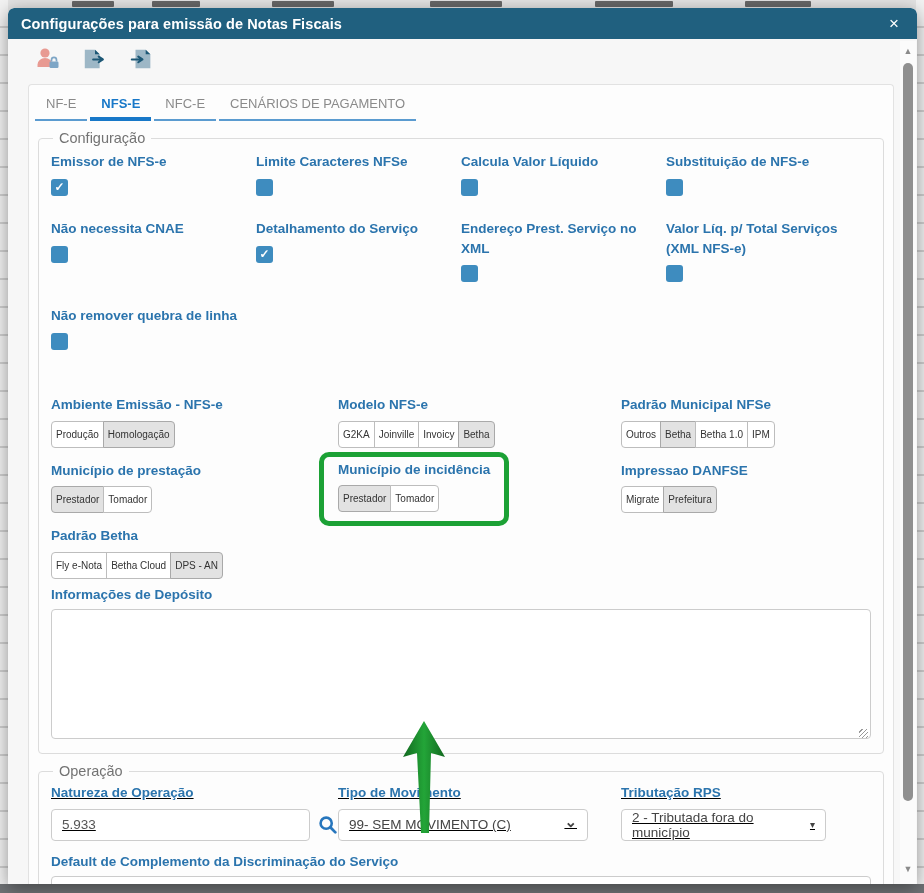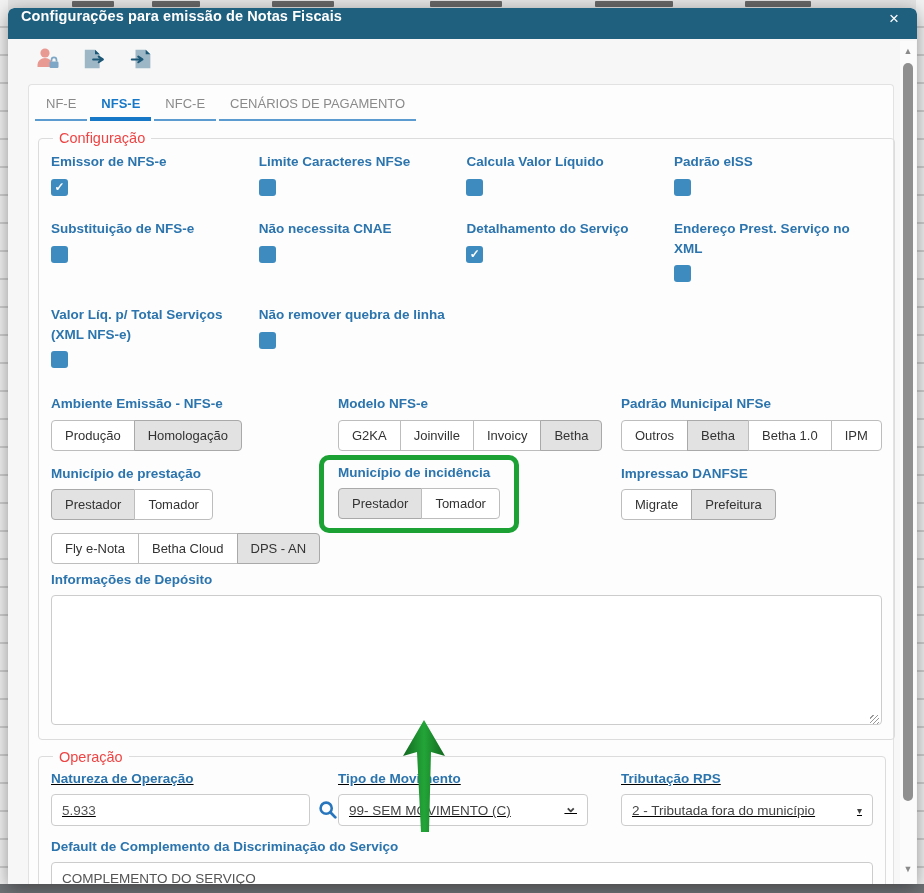--- a/index.html
+++ b/index.html
@@ -11,57 +11,57 @@
   }
   
   .bg-frag { position:absolute; top:1px; height:6px; background:#474747; opacity:.8; border-radius:1px; }
   .bg-side { position:absolute; top:0; bottom:0; width:8px;
     background:repeating-linear-gradient(#f2f2f2 0 26px, #cfcfcf 26px 28px); }
   .bg-bottom { position:absolute; left:0; top:884px; width:100%; height:9px; background:#6f7275; }
 
   
   .modal { position:absolute; left:8px; top:8px; width:909px; height:876px;
     background:#f7f7f7; border-radius:6px 6px 0 0; box-shadow:0 4px 18px rgba(0,0,0,.4); overflow:hidden; }
-  .titlebar { height:31px; background:#20607f; display:flex; padding:0 13px;
+  .titlebar { height:31px; background:#20607f; display:flex; align-items:center; padding:0 13px;
     border-radius:6px 6px 0 0; }
   .titlebar .title { color:#fff; font-size:14.5px; font-weight:700; letter-spacing:.1px; }
   .close-btn { margin-left:auto; color:#fff; font-size:17px; line-height:1; cursor:pointer; padding:2px 5px; }
 
   .toolbar { height:40px; display:flex; align-items:center; gap:21px; padding-left:27px; }
   .tool-icon { width:26px; height:26px; display:flex; align-items:center; justify-content:center; cursor:pointer; }
 
   .panel { position:absolute; top:76px; left:20px; right:23px; bottom:0;
     background:#fdfdfd; border:1px solid #e2e2e2; border-bottom:none; border-radius:4px 4px 0 0; }
 
   
   .tabs { display:flex; padding:6px 6px 0 6px; }
   .tab { padding:5px 11px 6px; font-size:13px; color:#8a8a8a; cursor:pointer;
     border-bottom:2px solid #5b9bd0; margin-right:3px; white-space:nowrap; }
   .tab.active { color:#1878c8; font-weight:700; border-bottom:4px solid #1878c8; }
 
   
   fieldset { border:1px solid #dcdcdc; border-radius:4px; margin:9px 9px 0 9px; padding:2px 8px 10px 8px; }
-  legend { font-size:14.5px; color:#ef4444; padding:0 6px; margin-left:6px;margin-top:46px; }
+  legend { font-size:14.5px; color:#737373; padding:0 6px; margin-left:6px;margin-top:46px; }
 
   .field-label { color:#2b74ad; font-weight:600; font-size:13.5px; line-height:1.45; }
 
   
   .cb-grid { display:grid; grid-template-columns:repeat(4,1fr); padding:4px 4px 0 4px; }
   .cb-cell { margin-bottom:23px; min-height:44px; }
   .cb-cell.tall { min-height:64px; }
   .checkbox { width:17px; height:17px; background:#3e8cbf; border-radius:3px; margin-top:7px;
     display:flex; align-items:center; justify-content:center; cursor:pointer; }
   .checkbox.checked::after { content:"✓"; color:#fff; font-size:12px; font-weight:700; line-height:1; }
 
   
   .groups { position:relative; padding:2px 4px 0 4px; }
   .group-row { display:grid; grid-template-columns:287px 283px 1fr; align-items:start; margin-bottom:13px; }
   .group .field-label { display:block; margin-bottom:6px; }
   .btn-group { display:inline-flex; }
-  .btn { padding:7px 13px; font-size:13px; color:#333; background:#fff; border:1px solid #bdbdbd;
+  .btn { padding:7px 4px; font-size:10px; color:#333; background:#fff; border:1px solid #bdbdbd;
     margin-left:-1px; cursor:pointer; white-space:nowrap;text-align:right; }
   .btn:first-child { border-radius:4px 0 0 4px; margin-left:0; }
   .btn:last-child { border-radius:0 4px 4px 0; }
   .btn.selected { background:#e2e2e2; border-color:#a9a9a9; }
 
   .green-wrap { display:inline-block; border:5px solid #1ca135; border-radius:10px;
     padding:3px 14px 9px 14px; margin:-9px 0 -14px -19px; }
   .annot-arrow { position:absolute; left:355px; top:328px; width:44px; height:112px; pointer-events:none; z-index:5; }
 
   
@@ -73,21 +73,21 @@
   .resize-corner { position:relative; }
   .resize-corner::after { content:""; position:absolute; right:3px; bottom:5px; width:9px; height:9px;
     background:repeating-linear-gradient(135deg, transparent 0 2px, #999 2px 3px); pointer-events:none; }
 
   .fields-row { display:grid; grid-template-columns:287px 283px 1fr; padding:2px 4px 0 4px; align-items:start;text-decoration:underline; }
   .input-wrap { display:flex; align-items:center; gap:8px; margin-top:6px; }
   .text-input { width:260px; height:32px; border:1px solid #ccc; border-radius:4px; padding:0 10px;
     font-family:"Liberation Sans", sans-serif; font-size:13.5px; color:#555; outline:none; }
   .select-box { width:250px; height:32px; border:1px solid #ccc; border-radius:4px; margin-top:6px;
     display:flex; align-items:center; padding:0 10px; font-size:13.5px; color:#444; cursor:pointer; background:#fff; }
-  .select-box.rps { width:252px;justify-content:flex-end; }
+  .select-box.rps { width:205px;justify-content:flex-end; }
   .select-box .caret { margin-left:auto; color:#444; }
   .caret-chevron { font-size:15px; font-weight:700; margin-top:-6px; }
   .caret-small { font-size:10px; }
 
   
   .scrollbar { position:absolute; top:33px; right:1px; bottom:0; width:16px; background:#fbfbfb; z-index:6; }
   .scroll-thumb { position:absolute; left:3px; top:22px; width:10px; height:738px; background:#909090; border-radius:6px; }
   .scroll-arrow { position:absolute; left:0; width:16px; text-align:center; color:#8a8a8a; font-size:9px; cursor:pointer; }
   .scroll-arrow.up { top:5px; }
   .scroll-arrow.down { bottom:10px; }
@@ -155,24 +155,20 @@
           <div class="checkbox checked"></div>
         </div>
         <div class="cb-cell">
           <span class="field-label">Limite Caracteres NFSe</span>
           <div class="checkbox"></div>
         </div>
         <div class="cb-cell">
           <span class="field-label">Calcula Valor Líquido</span>
           <div class="checkbox"></div>
         </div>
-        <div class="cb-cell">
-          <span class="field-label">Padrão eISS</span>
-          <div class="checkbox"></div>
-        </div>
 
         <div class="cb-cell">
           <span class="field-label">Substituição de NFS-e</span>
           <div class="checkbox"></div>
         </div>
         <div class="cb-cell">
           <span class="field-label">Não necessita CNAE</span>
           <div class="checkbox"></div>
         </div>
         <div class="cb-cell">
@@ -249,20 +245,21 @@
             <span class="field-label">Impressao DANFSE</span>
             <div class="btn-group">
               <span class="btn">Migrate</span>
               <span class="btn selected">Prefeitura</span>
             </div>
           </div>
         </div>
 
         <div class="group-row" style="margin-bottom:6px">
           <div class="group">
+            <span class="field-label">Padrão Betha</span>
             <div class="btn-group">
               <span class="btn">Fly e-Nota</span>
               <span class="btn">Betha Cloud</span>
               <span class="btn selected">DPS - AN</span>
             </div>
           </div>
         </div>
 
         <svg class="annot-arrow" viewBox="0 0 44 112">
           <defs>

